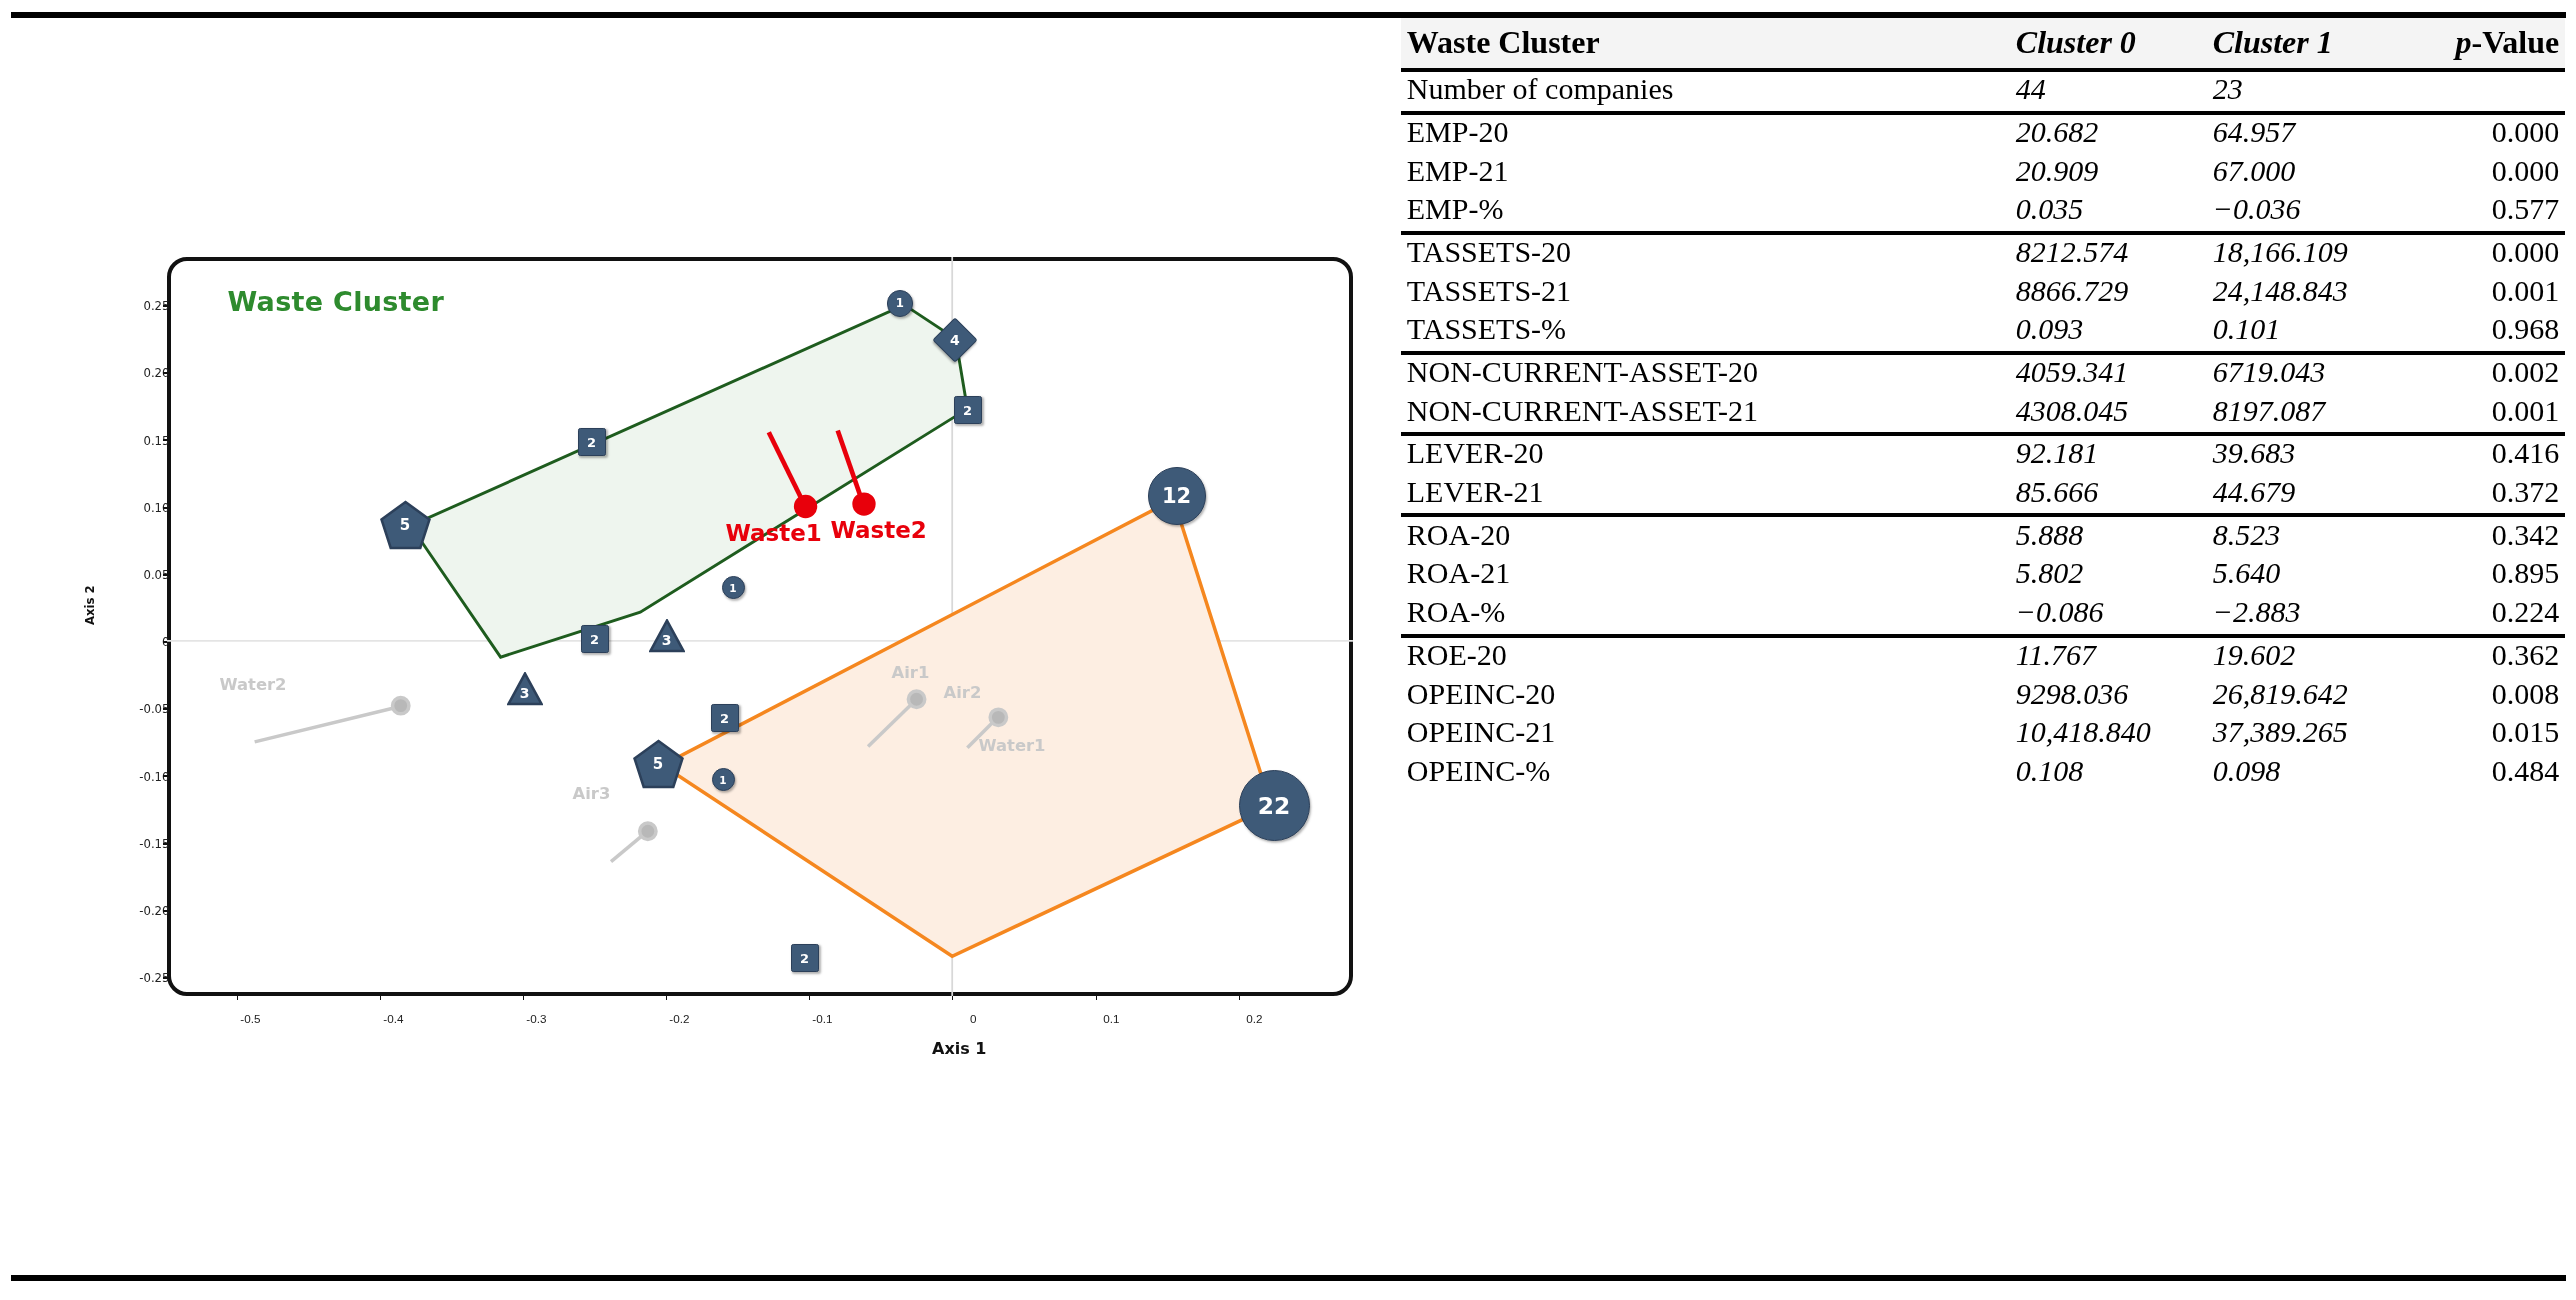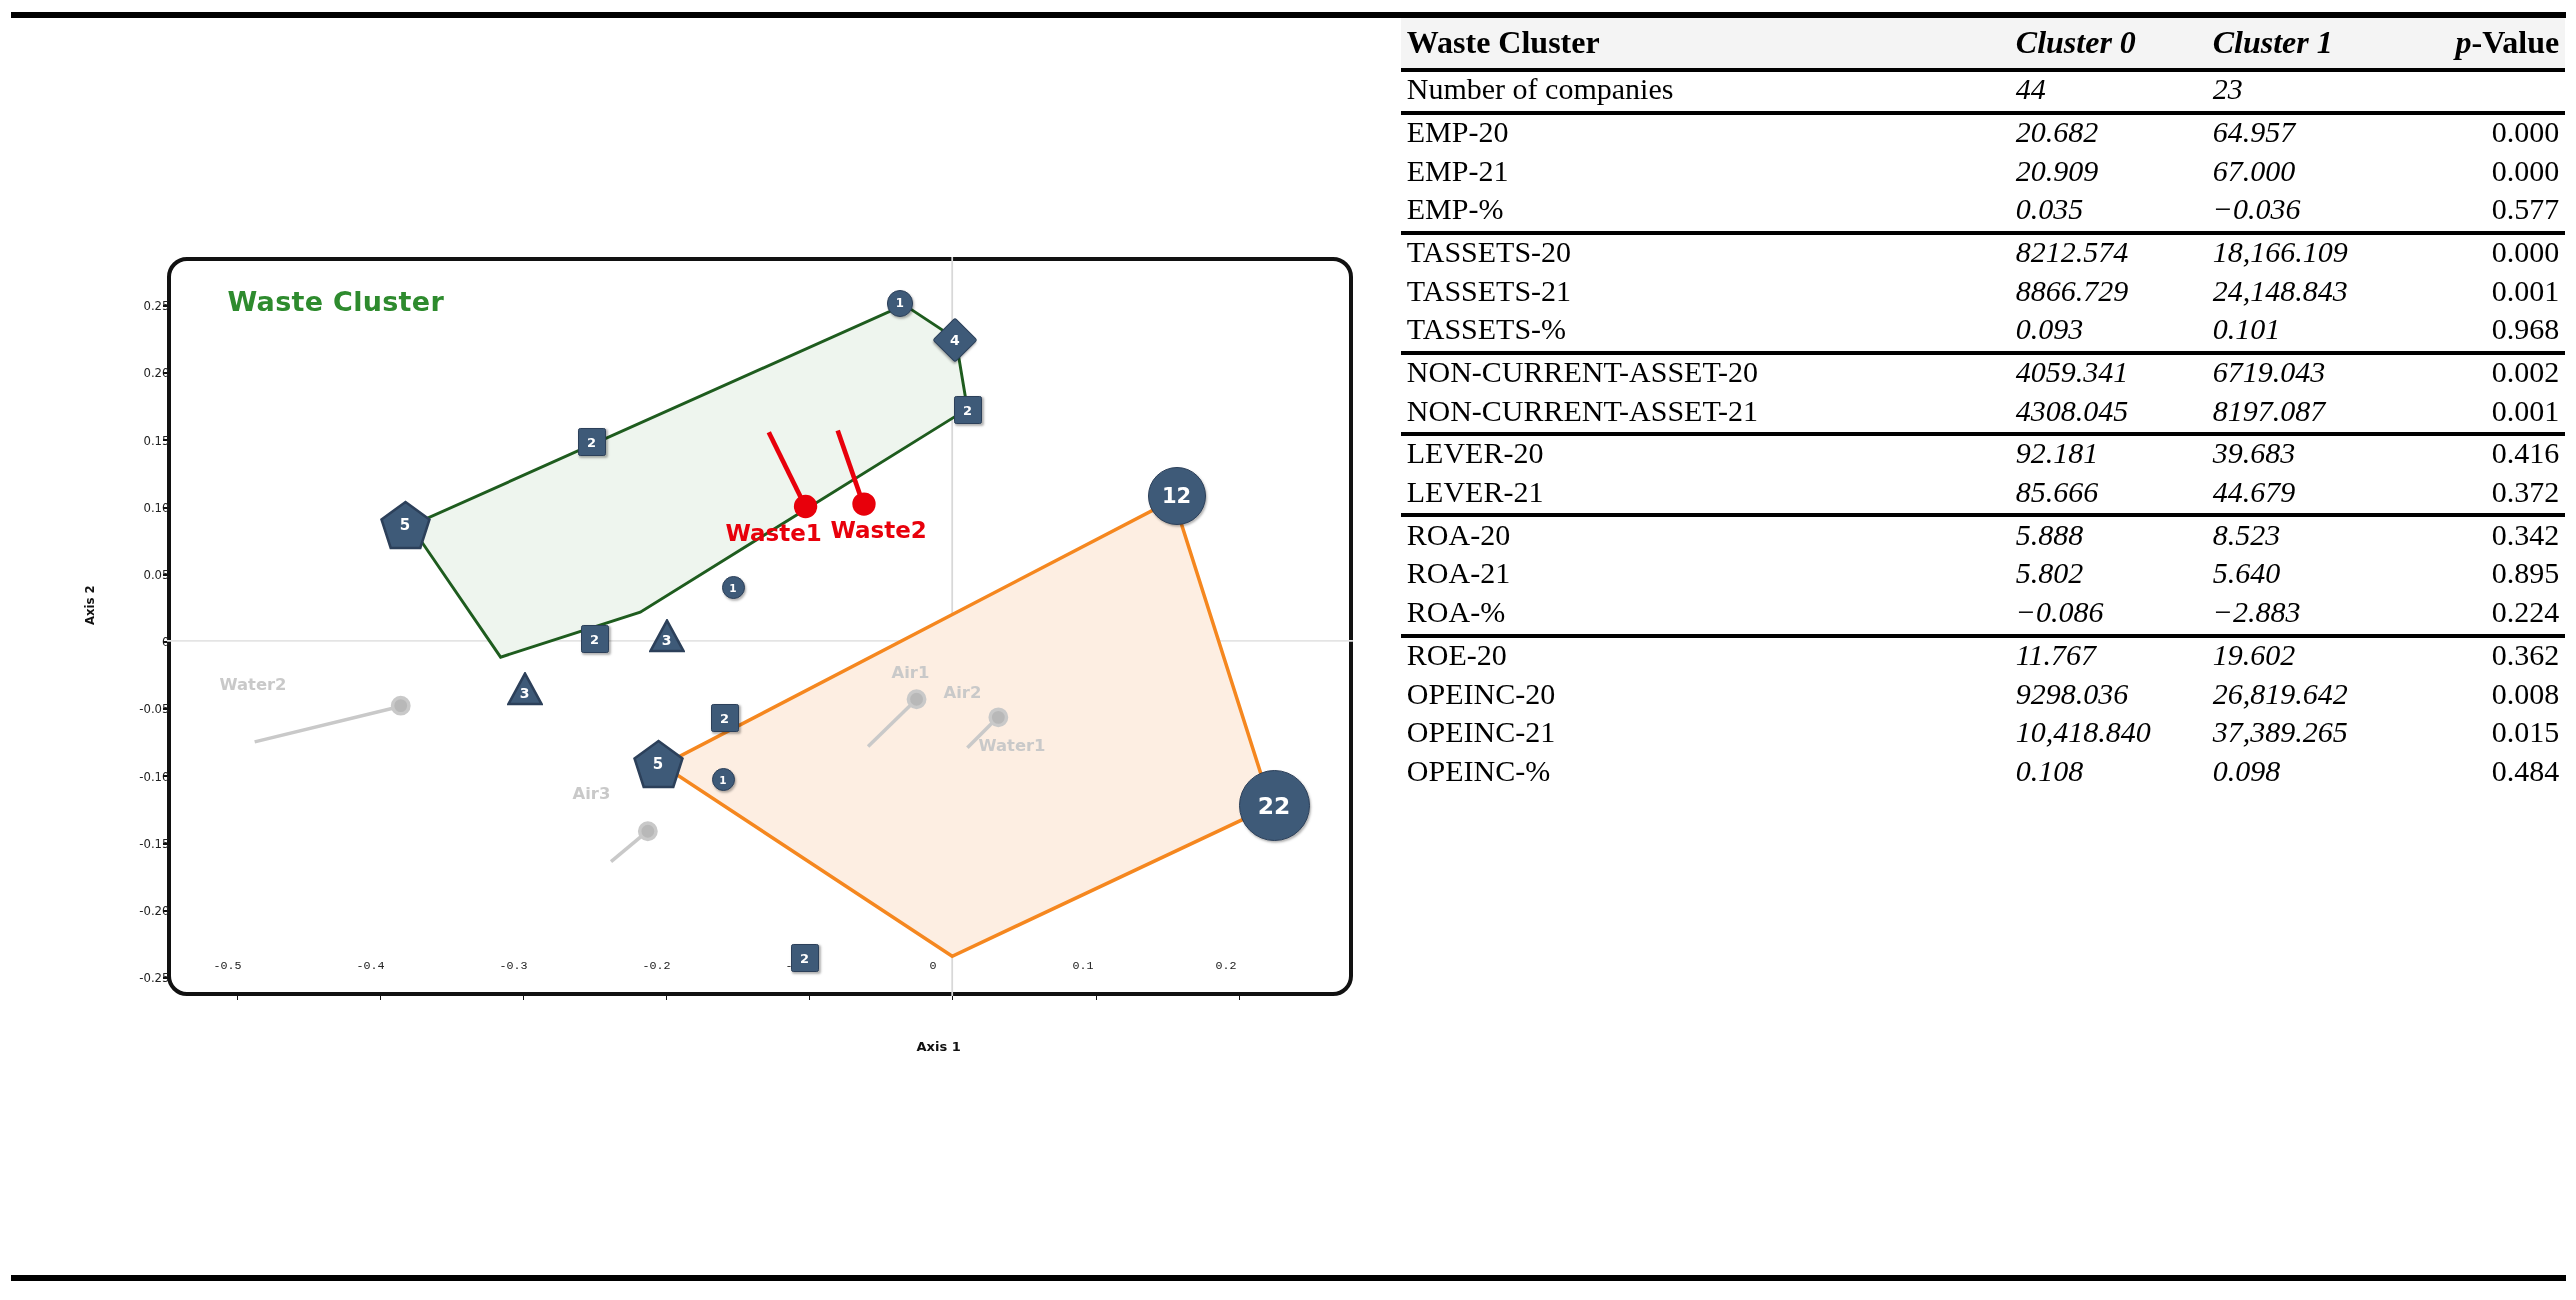--- a/index.html
+++ b/index.html
@@ -13,25 +13,25 @@
   
   .figure{position:absolute;left:17.5px;top:35px;width:1344px;height:1227px;}
   .plot-box{position:absolute;left:149px;top:222px;width:1186px;height:739px;
             border:4.1px solid #111;border-radius:20px;box-sizing:border-box;background:#fff;}
   .plot-title{position:absolute;left:210px;top:251px;font-family:"DejaVu Sans",sans-serif;
               font-weight:bold;font-size:27px;color:#2e8b2e;letter-spacing:0.3px;}
 
   .ytick{position:absolute;right:1192px;font-family:"DejaVu Sans",sans-serif;
          font-size:11.7px;color:#222;text-align:right;width:53px;}
   .ytickmark{position:absolute;width:8.2px;height:1.8px;background:#111;left:145px;}
-  .xtick{position:absolute;top:924px;font-family:Liberation Mono, monospace;
-         font-size:11.7px;color:#222;width:47px;text-align:left;}
+  .xtick{position:absolute;top:977px;font-family:Liberation Sans, sans-serif;
+         font-size:11.7px;color:#222;width:47px;text-align:right;}
   .xtickmark{position:absolute;top:957px;width:1.8px;height:8.2px;background:#111;}
   .axis-label-x{position:absolute;top:1004px;font-family:"DejaVu Sans",sans-serif;
-                font-weight:bold;font-size:13px;color:#111;width:70px;text-align:left;}
+                font-weight:bold;font-size:16px;color:#111;width:70px;text-align:right;}
   .axis-label-y{position:absolute;left:65px;top:590px;font-family:"DejaVu Sans",sans-serif;
                 font-weight:bold;font-size:11.7px;color:#111;
                 transform:rotate(-90deg);transform-origin:left top;white-space:nowrap;}
 
   svg.plot-svg{position:absolute;left:149px;top:222px;width:1186px;height:739px;overflow:visible;}
 
   .mk{position:absolute;display:flex;align-items:center;justify-content:center;
       color:#fff;font-family:"DejaVu Sans",sans-serif;font-weight:bold;
       background:#3e5a78;border:1.2px solid #2c405a;
       box-shadow:1.2px 1.8px 2.3px rgba(0,0,0,.3);}

